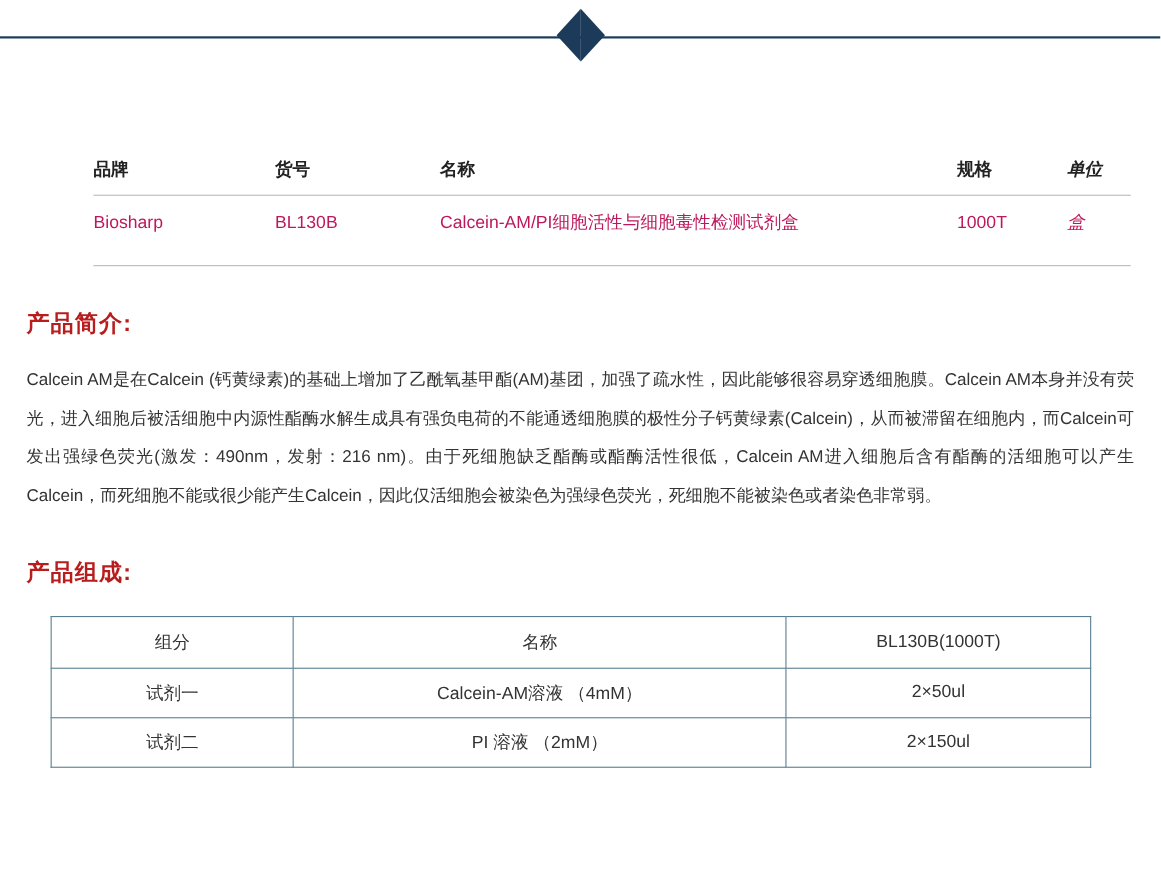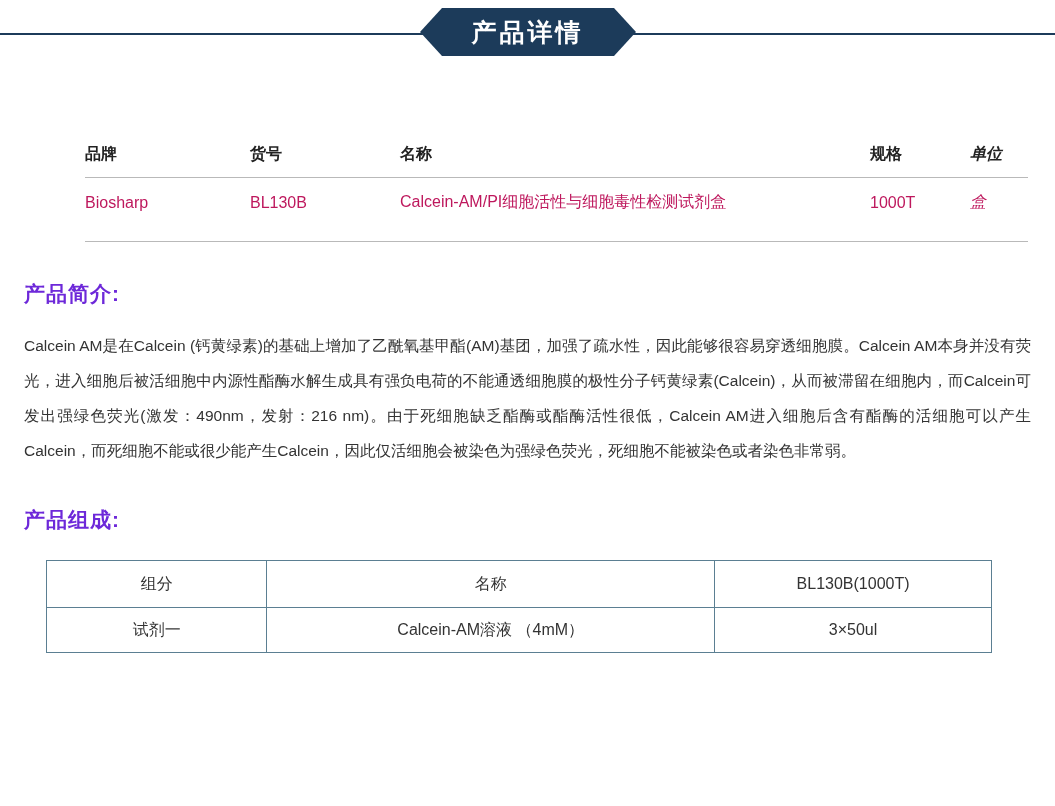--- a/index.html
+++ b/index.html
@@ -87,21 +87,21 @@
     text-align: left;
   }
   .col-brand  { width: 165px; }
   .col-cat    { width: 150px; }
   .col-name   { width: 470px; }
   .col-spec   { width: 100px; text-align: center; }
   .col-unit   { width: 58px;  text-align: right; font-style: italic; }
 
   
   .section-title {
-    color: #6d28d9;
+    color: #b91c1c;
     font-size: 21px;
     font-weight: bold;
     margin: 38px 0 0 24px;
     letter-spacing: 1px;
   }
 
   
   .intro {
     margin: 20px 24px 0 24px;
     width: 1007px;
@@ -136,21 +136,20 @@
   .comp-c2 { width: 450px; }
   .comp-c3 { width: 276px; }
 </style>
 </head>
 <body>
 
 <div class="banner-wrap">
   <div class="banner-rule"></div>
   <div class="banner-ribbon">
     <div class="ribbon-left"></div>
-    <div class="ribbon-body">产品详情</div>
     <div class="ribbon-right"></div>
   </div>
 </div>
 
 <div class="info-table-wrap">
   <table class="info-table">
     <thead>
       <tr>
         <th class="col-brand">品牌</th>
         <th class="col-cat">货号</th>
@@ -182,17 +181,22 @@
       <tr>
         <th class="comp-c1">组分</th>
         <th class="comp-c2">名称</th>
         <th class="comp-c3">BL130B(1000T)</th>
       </tr>
     </thead>
     <tbody>
       <tr>
         <td class="comp-c1">试剂一</td>
         <td class="comp-c2">Calcein-AM溶液 （4mM）</td>
-        <td class="comp-c3">3×50ul</td>
+        <td class="comp-c3">2×50ul</td>
+      </tr>
+      <tr>
+        <td class="comp-c1">试剂二</td>
+        <td class="comp-c2">PI 溶液 （2mM）</td>
+        <td class="comp-c3">2×150ul</td>
       </tr>
     </tbody>
   </table>
 </div>
 
 </body></html>

